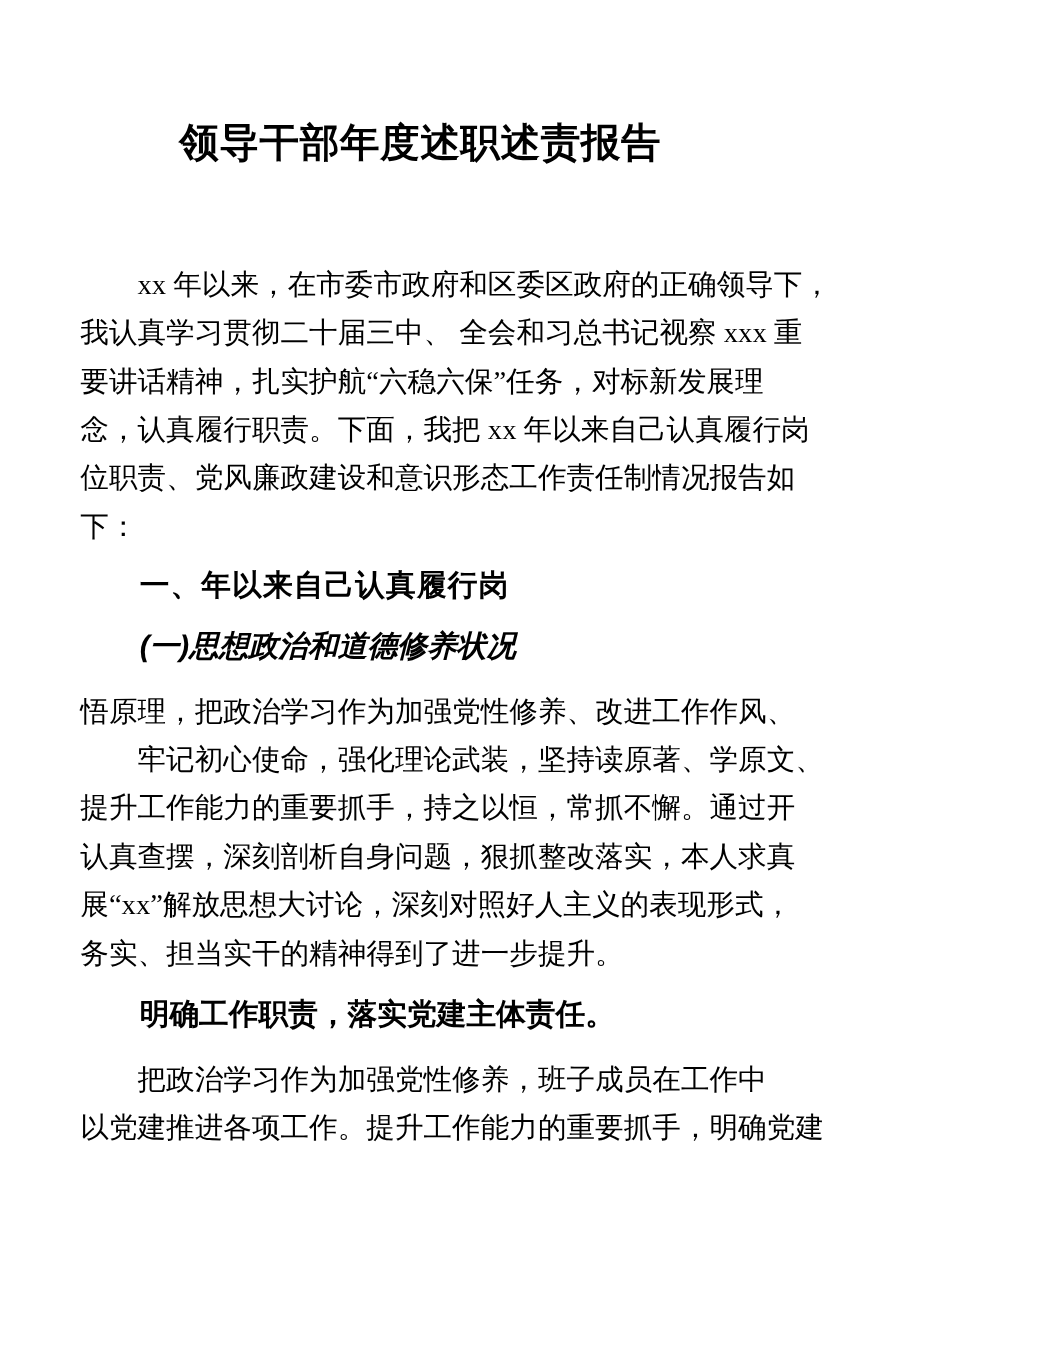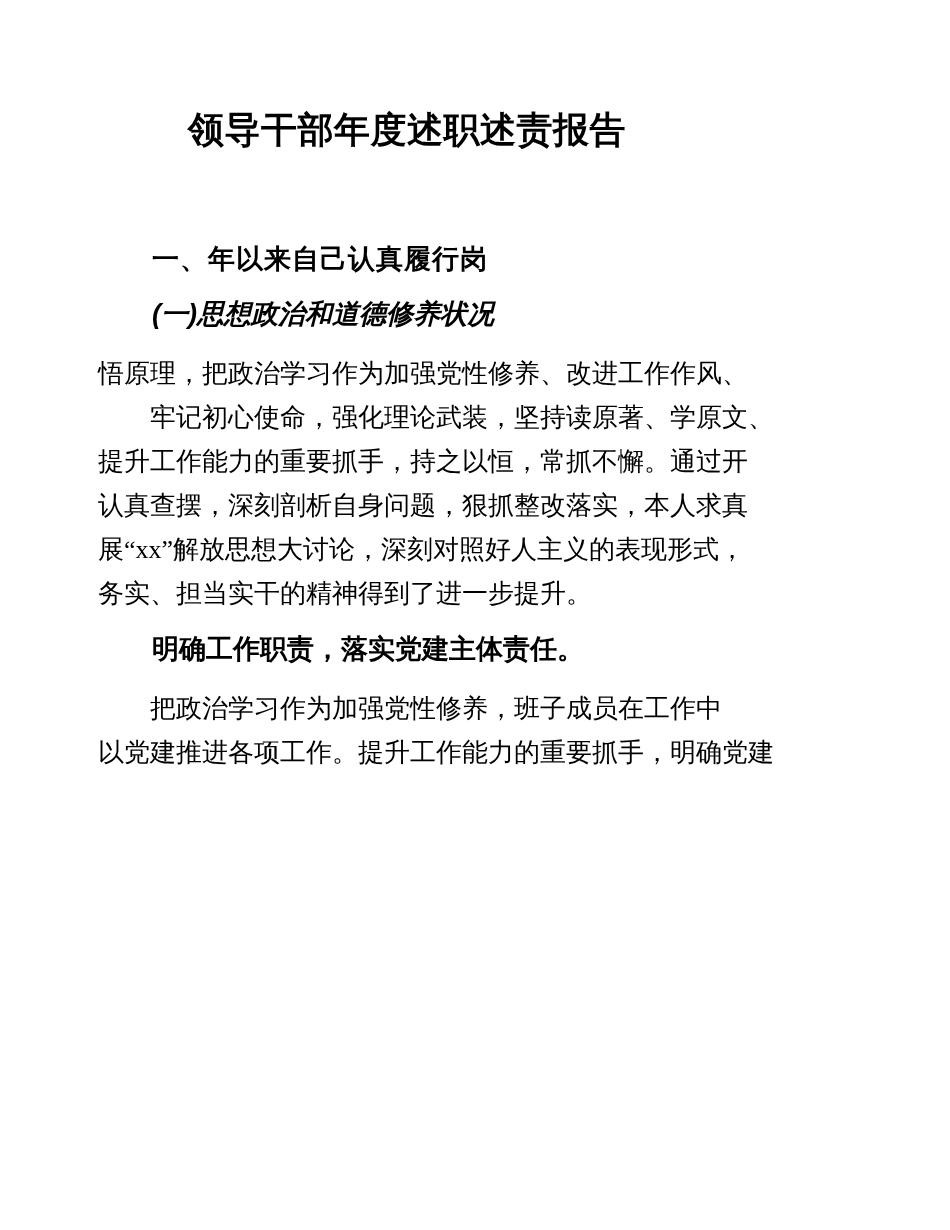--- a/index.html
+++ b/index.html
@@ -9,21 +9,21 @@
   }
   .page {
     position: relative;
     width: 950px;
     height: 1230px;
     background: #ffffff;
     color: #000000;
     overflow: hidden;
   }
   .content {
-    margin-left: 98px;
+    margin-left: 73px;
     width: 648px;
   }
   .doc-title {
     font-family: "Liberation Sans", "DejaVu Sans", sans-serif;
     font-weight: 700;
     font-size: 36px;
     line-height: 48px;
     text-align: center;
     padding-top: 106px;
     margin: 0 30px 83px 0;
@@ -54,20 +54,28 @@
   .h2 { margin: 11px 0 0 0; font-style: italic; }
   .h3 { margin: 11px 0 0 0; }
 </style>
 </head>
 <body>
 
 <div class="page">
   <div class="content">
     <div class="doc-title">领导干部年度述职述责报告</div>
     <div>
+        <div class="para">
+          <div class="line first">xx 年以来，在市委市政府和区委区政府的正确领导下，</div>
+          <div class="line">我认真学习贯彻二十届三中、 全会和习总书记视察 xxx 重</div>
+          <div class="line">要讲话精神，扎实护航“六稳六保”任务，对标新发展理</div>
+          <div class="line">念，认真履行职责。下面，我把 xx 年以来自己认真履行岗</div>
+          <div class="line">位职责、党风廉政建设和意识形态工作责任制情况报告如</div>
+          <div class="line">下：</div>
+        </div>
         <div class="h1">一、年以来自己认真履行岗</div>
         <div class="h2">(一)思想政治和道德修养状况</div>
         <div class="para">
           <div class="line">悟原理，把政治学习作为加强党性修养、改进工作作风、</div>
           <div class="line first">牢记初心使命，强化理论武装，坚持读原著、学原文、</div>
           <div class="line">提升工作能力的重要抓手，持之以恒，常抓不懈。通过开</div>
           <div class="line">认真查摆，深刻剖析自身问题，狠抓整改落实，本人求真</div>
           <div class="line">展“xx”解放思想大讨论，深刻对照好人主义的表现形式，</div>
           <div class="line">务实、担当实干的精神得到了进一步提升。</div>
         </div>

